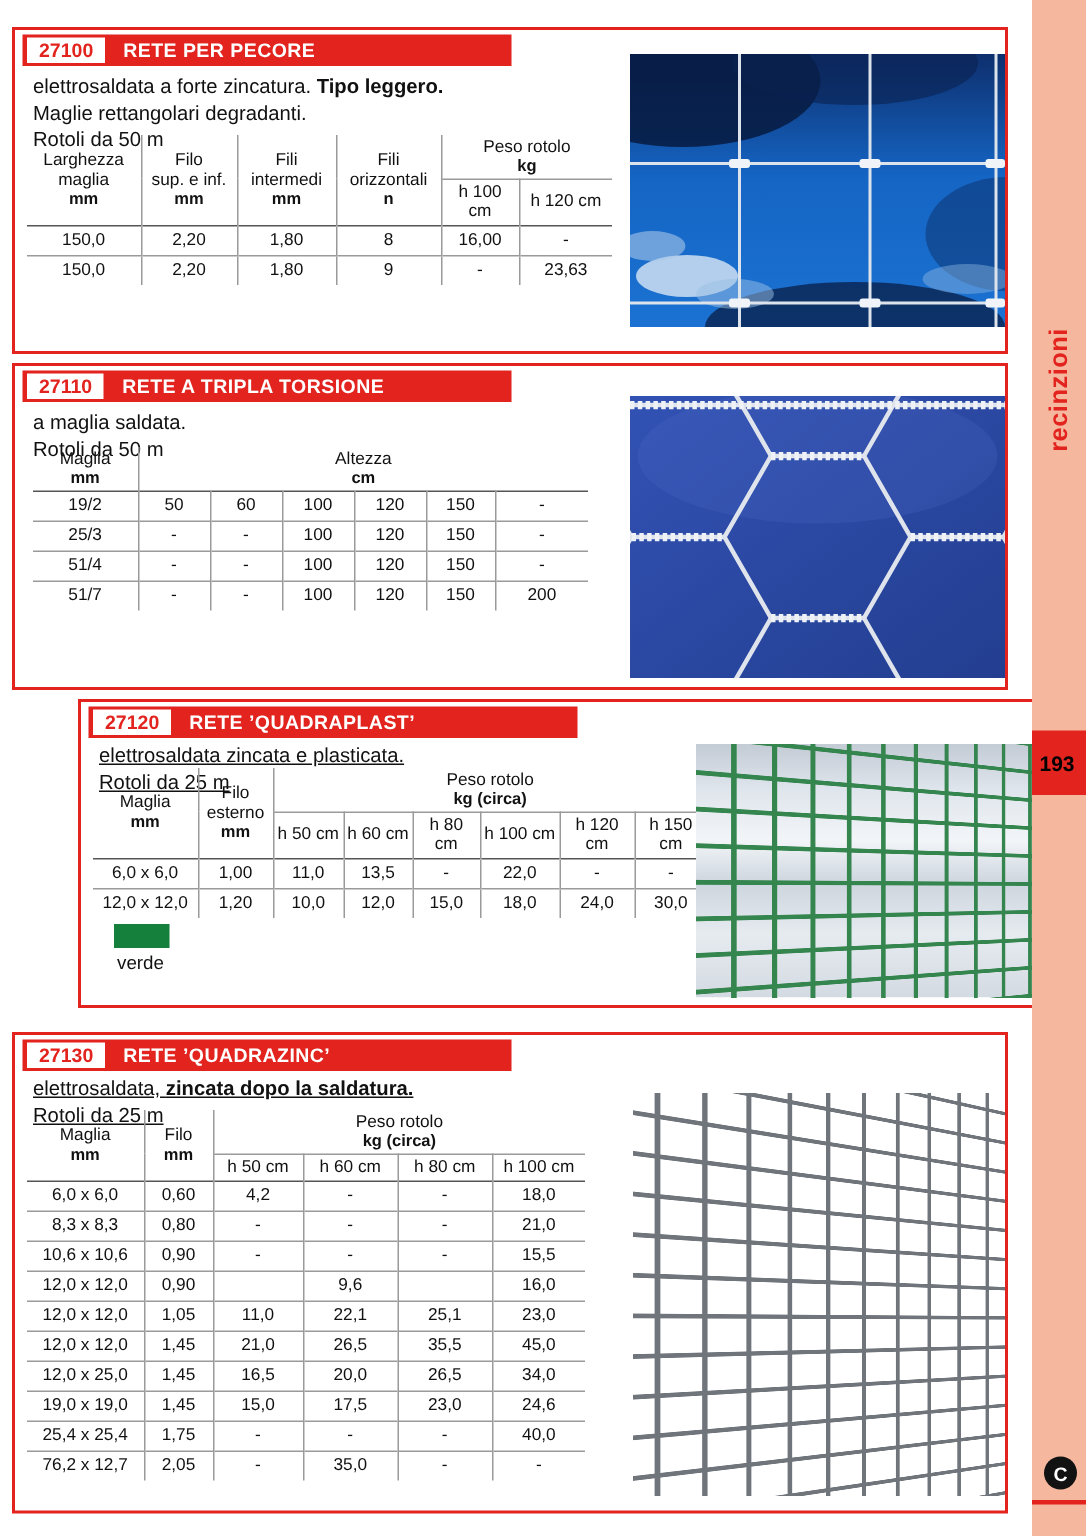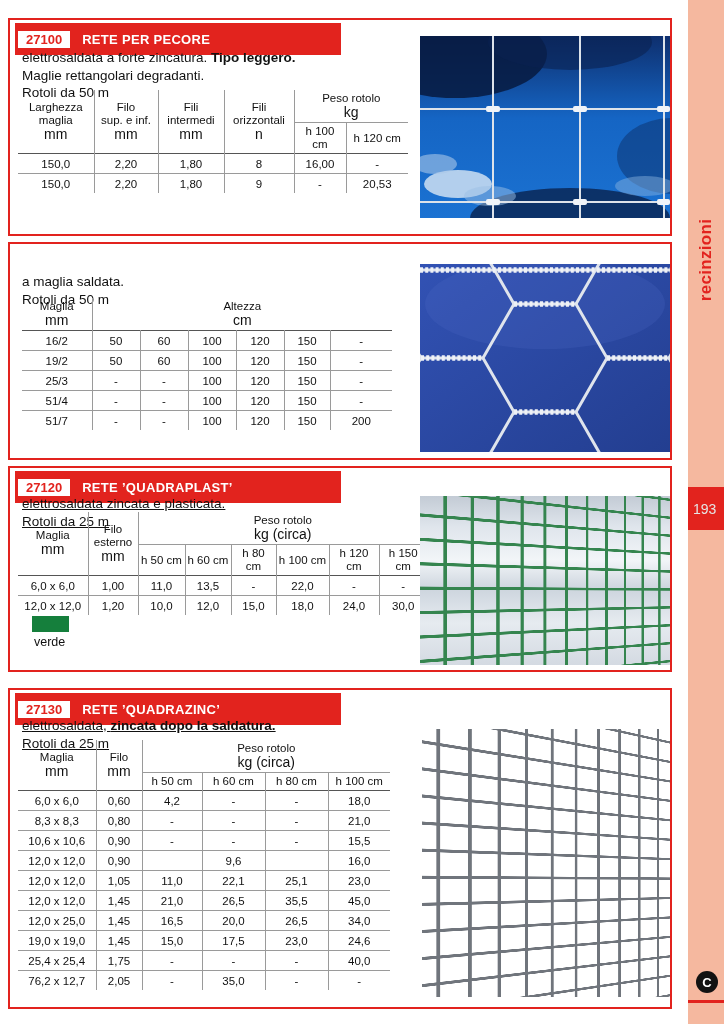--- a/index.html
+++ b/index.html
@@ -10,38 +10,38 @@
   }
   html,body{margin:0;padding:0;}
   body{
     width:724px;height:1024px;position:relative;background:#fff;
     font-family:"Liberation Sans", sans-serif;color:#111;overflow:hidden;
   }
   
   .section{position:absolute;left:8px;width:660px;background:#fff;border:2px solid var(--red);}
   .s1{top:18px;height:214px;}
   .s2{top:242px;height:214px;}
-  .s3{top:466px;height:202px;}
+  .s3{top:466px;height:202px;margin-left:44px;}
   .s4{top:688px;height:317px;}
-  .hdr{position:absolute;left:5px;top:3px;width:326px;height:32px;background:var(--red);display:flex;align-items:center;}
+  .hdr{position:absolute;left:5px;top:3px;width:326px;height:21px;background:var(--red);display:flex;align-items:center;}
   .code{background:#fff;color:var(--red);font-weight:bold;font-size:13px;line-height:15px;padding:1px 8px;margin-left:3px;}
   .stitle{color:#fff;font-weight:bold;font-size:13px;margin-left:12px;letter-spacing:.3px;white-space:nowrap;}
   .desc{position:absolute;left:12px;font-size:13.5px;line-height:1.3;width:395px;}
   .desc b{font-weight:bold;}
   .s1 .desc,.s2 .desc{top:29px;}
   .s3 .desc,.s4 .desc{top:27px;text-decoration:underline;}
   
   .dtable{position:absolute;}
   .s1 .dtable{left:8px;top:70px;}
   .s2 .dtable{left:12px;top:54px;}
   .s3 .dtable{left:8px;top:44px;}
   .s4 .dtable{left:8px;top:50px;}
   .dtable table{border-collapse:collapse;table-layout:fixed;}
   .dtable th{font-weight:normal;font-size:11.5px;text-align:center;vertical-align:middle;padding:2px 2px;line-height:1.12;}
-  .dtable th .unit{display:block;font-size:14px;line-height:1.1;}
+  .dtable th .unit{display:block;font-size:11px;line-height:1.1;font-weight:bold;}
   .dtable td{font-size:11.5px;text-align:center;padding:3.5px 2px;color:#111;}
   .dtable .vr{border-right:1px solid var(--line);}
   .dtable tbody td{border-top:1px solid var(--line);}
   .dtable tbody tr:first-child td{border-top:1.6px solid #555;}
   .dtable .gline{border-bottom:1px solid var(--line);}
   
   .swatch{position:absolute;left:22px;top:148px;width:37px;height:16px;background:var(--green);}
   .swatch-label{position:absolute;left:24px;top:167px;font-size:12.5px;}
   
   .photo{position:absolute;overflow:hidden;background:#fff;}
@@ -56,22 +56,22 @@
     transform:perspective(520px) rotateY(42deg);transform-origin:100% 50%;}
   .p4{background:#fff;position:relative;width:100%;height:100%;}
   .p4 .grid{position:absolute;left:-18%;top:-12%;width:150%;height:138%;
     background-image:repeating-linear-gradient(90deg,#70757c 0 2px,transparent 2px 17px),
                      repeating-linear-gradient(0deg,#70757c 0 2px,transparent 2px 17px);
     transform:perspective(430px) rotateY(38deg);transform-origin:100% 50%;}
   
   .sidebar{position:absolute;right:0;top:0;width:36px;height:1024px;background:var(--salmon);}
   .tab{position:absolute;top:200px;left:0;width:36px;height:120px;display:flex;align-items:center;justify-content:center;}
   .tab span{transform:rotate(-90deg);white-space:nowrap;color:var(--red);font-weight:bold;font-size:17px;letter-spacing:.3px;}
-  .pagenum{position:absolute;top:487px;left:0;width:36px;height:43px;background:var(--red);color:#e5e5e5;
-    font-weight:normal;font-size:14px;display:flex;align-items:center;padding-left:5px;box-sizing:border-box;}
+  .pagenum{position:absolute;top:487px;left:0;width:36px;height:43px;background:var(--red);color:#000000;
+    font-weight:bold;font-size:14px;display:flex;align-items:center;padding-left:5px;box-sizing:border-box;}
   .logo{position:absolute;top:971px;left:8px;width:22px;height:22px;border-radius:50%;background:#121212;color:#fff;
     font-weight:bold;font-size:13px;display:flex;align-items:center;justify-content:center;}
   .sideline{position:absolute;top:1000px;left:0;width:36px;height:3px;background:var(--red);}
 </style>
 </head>
 <body>
 
 <div class="section s1">
   <div class="hdr">
     <span class="code">27100</span>
@@ -113,21 +113,21 @@
             <td class="vr">8</td>
             <td class="vr">16,00</td>
             <td>-</td>
           </tr>
           <tr>
             <td class="vr">150,0</td>
             <td class="vr">2,20</td>
             <td class="vr">1,80</td>
             <td class="vr">9</td>
             <td class="vr">-</td>
-            <td>20,53</td>
+            <td>23,63</td>
           </tr>
         </tbody>
       </table>
     </div>
   <div class="photo">
     <svg viewBox="0 0 250 183" width="250" height="183">
       <defs>
         <linearGradient id="sky1" x1="0" y1="0" x2="0" y2="1">
           <stop offset="0" stop-color="#0e2f6e"></stop>
             <stop offset="0.45" stop-color="#1565c4"></stop>
@@ -156,20 +156,24 @@
           <rect x="237" y="70" width="13" height="6" rx="2"></rect>
         <rect x="66" y="163" width="14" height="6" rx="2"></rect>
           <rect x="153" y="163" width="14" height="6" rx="2"></rect>
           <rect x="237" y="163" width="13" height="6" rx="2"></rect>
       </g>
     </svg>
   </div>
 </div>
 
 <div class="section s2">
+  <div class="hdr">
+    <span class="code">27110</span>
+    <span class="stitle">RETE A TRIPLA TORSIONE</span>
+  </div>
   <div class="desc">
       <div><span>a maglia saldata.</span></div>
       <div><span>Rotoli da 50 m</span></div>
     </div>
   <div class="dtable">
       <table>
         <colgroup>
           <col style="width: 70px;">
           <col style="width: 48px;">
           <col style="width: 48px;">
@@ -178,29 +182,20 @@
           <col style="width: 46px;">
           <col style="width: 62px;">
         </colgroup>
         <thead>
           <tr>
             <th class="vr">Maglia<span class="unit">mm</span></th>
             <th colspan="6">Altezza<span class="unit">cm</span></th>
           </tr>
         </thead>
         <tbody>
-          <tr>
-            <td class="vr">16/2</td>
-            <td class="vr">50</td>
-            <td class="vr">60</td>
-            <td class="vr">100</td>
-            <td class="vr">120</td>
-            <td class="vr">150</td>
-            <td>-</td>
-          </tr>
           <tr>
             <td class="vr">19/2</td>
             <td class="vr">50</td>
             <td class="vr">60</td>
             <td class="vr">100</td>
             <td class="vr">120</td>
             <td class="vr">150</td>
             <td>-</td>
           </tr>
           <tr>

